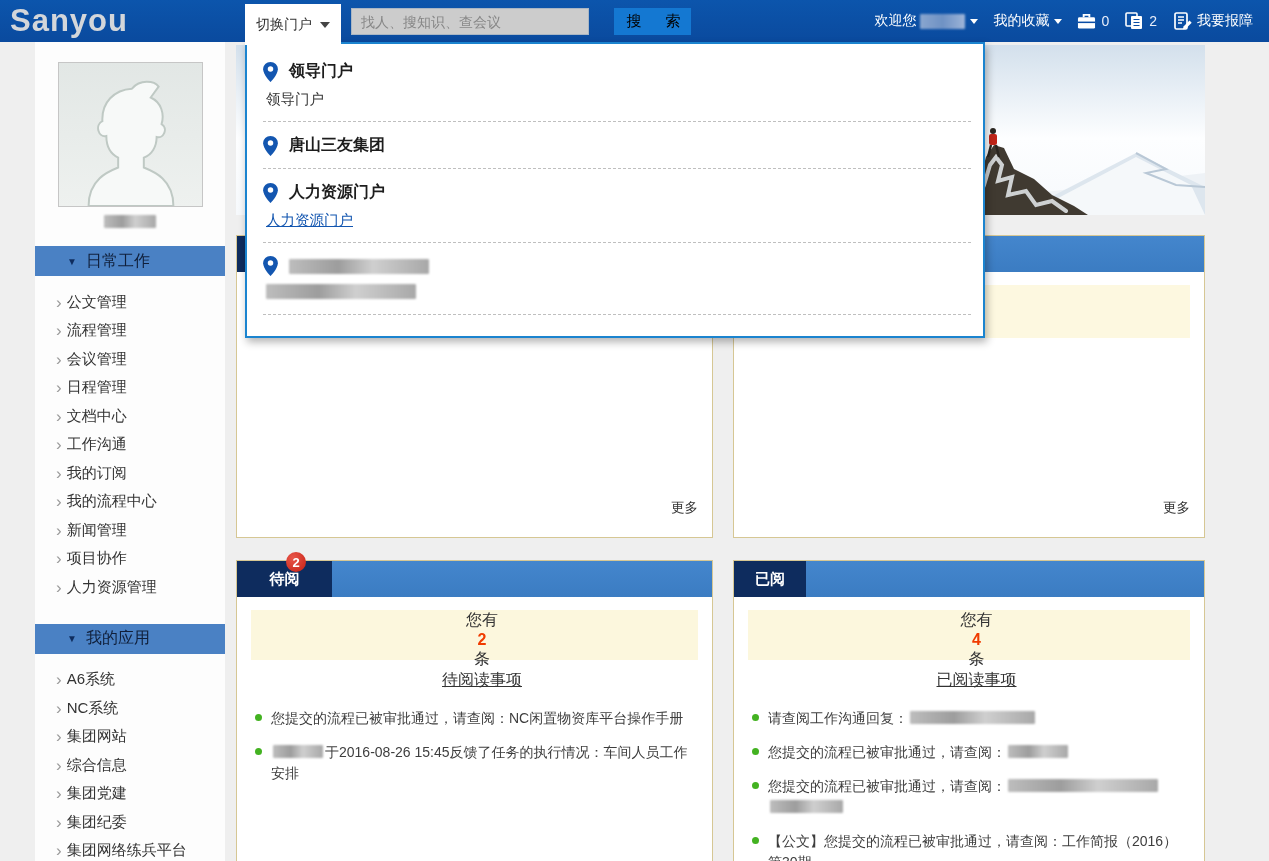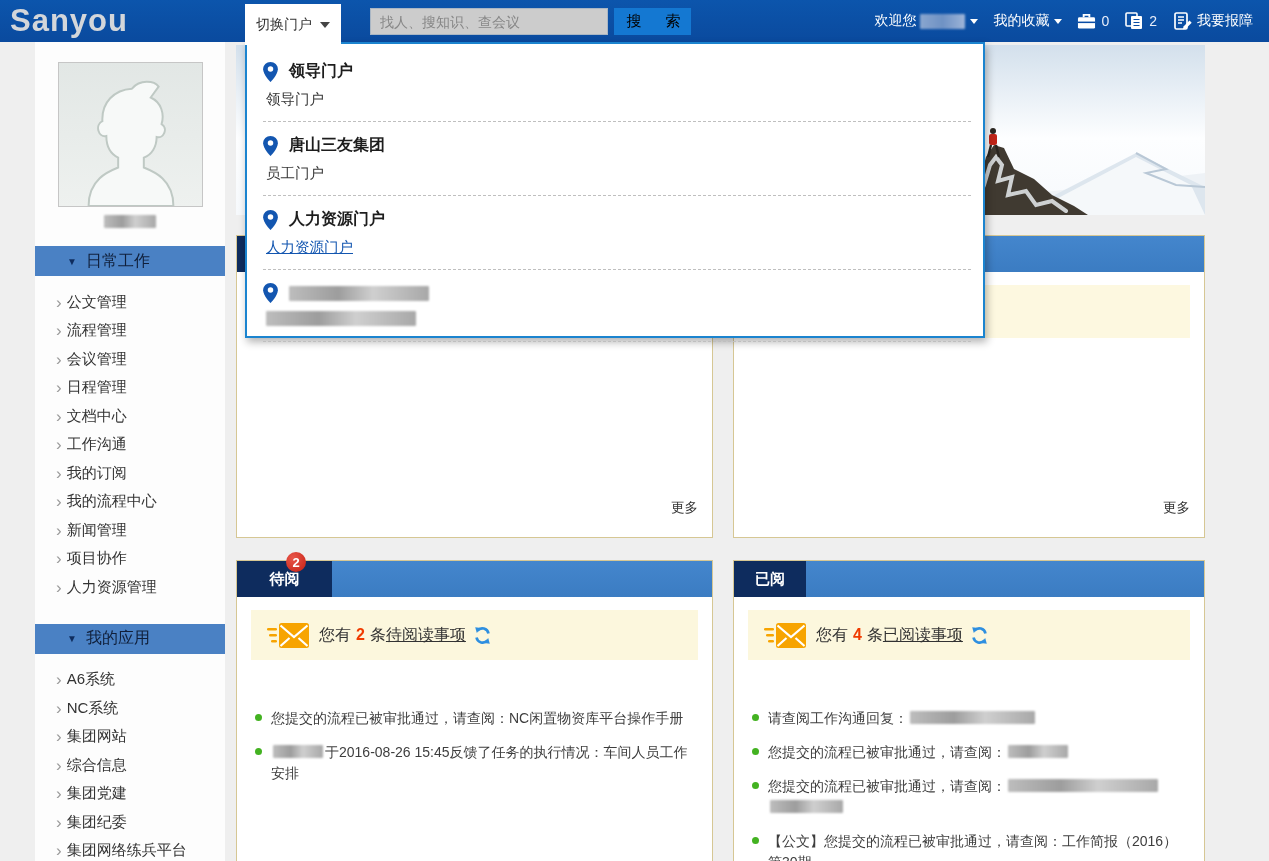--- a/index.html
+++ b/index.html
@@ -11,21 +11,21 @@
     background:linear-gradient(#0c55ac,#0a4a9e); z-index:200; }
   .logo { position:absolute; left:10px; top:3px; font-size:31px; font-weight:bold;
     color:#d3d6da; letter-spacing:1px; }
   .portal-tab { position:absolute; left:245px; top:4px; width:96px; height:41px; background:#fff;
     z-index:320; display:flex; align-items:center; justify-content:center; gap:8px;
     font-size:14px; color:#333; cursor:pointer; }
   .caret-dark { width:0; height:0; border-left:5px solid transparent; border-right:5px solid transparent;
     border-top:6px solid #444; }
   .caret-white { width:0; height:0; border-left:4px solid transparent; border-right:4px solid transparent;
     border-top:5px solid #fff; margin-left:5px; }
-  .search-input { position:absolute; left:370px; top:8px; width:238px; height:27px;
+  .search-input { position:absolute; left:351px; top:8px; width:238px; height:27px;
     background:#cccccc; border:1px solid #a9b6c4; padding:12px 9px; font-size:14px; color:#444;
     font-family:inherit; }
   .search-input::placeholder { color:#878787; }
   .search-btn { position:absolute; left:614px; top:8px; width:77px; height:27px;
     background:#1478d2; color:#000000; border:none; font-size:15px; letter-spacing:10px;
     padding-left:12px; cursor:pointer; font-family:inherit; }
   .top-right { position:absolute; right:16px; top:0; height:42px; display:flex; align-items:center;
     gap:15px; color:#fff; font-size:14px; }
   .tr-group { display:flex; align-items:center; cursor:pointer; }
   .tr-group svg { display:block; }
@@ -58,21 +58,21 @@
   .panel-header { height:36px; background:linear-gradient(#4486cd,#3b7cc2); position:relative; }
   .panel-tab { position:relative; height:36px; background:#0e2c5e; color:#fff; font-weight:bold;
     font-size:15px; display:flex; align-items:center; justify-content:center; float:left; cursor:pointer; }
   .tab-w95 { width:95px; } .tab-w72 { width:72px;font-family:Liberation Serif, serif; }
   .badge { position:absolute; top:-9px; left:49px; min-width:20px; height:20px; border-radius:50%;
     background:radial-gradient(circle at 35% 30%,#e8564a,#c61f12); color:#fff; font-size:13px;
     display:flex; align-items:center; justify-content:center; }
   .more { position:absolute; right:14px; bottom:20px; font-size:13.5px; color:#333; cursor:pointer; }
   .yellow-bar { margin:13px 14px 0 14px; height:53px; background:#fdf8e0; }
   .notice-bar { margin:13px 14px 12px 14px; height:50px; background:#fcf7dd; display:flex;
-    align-items:center; padding-left:15px; font-size:16px; color:#333; }
+    align-items:center; padding-left:15px; font-size:16px; color:#333;flex-direction:column; }
   .notice-bar .count { color:#f03b00; font-weight:bold; margin:0 5px; }
   .notice-link { text-decoration:underline; cursor:pointer; }
   .notice-bar svg.env { margin-right:9px; }
   .notice-bar svg.refresh { margin-left:7px; cursor:pointer; }
   .notice-list { list-style:none; padding:2px 16px 0 18px;margin-top:46px; }
   .notice-item { position:relative; padding-left:16px; margin-bottom:13px; font-size:14px;
     color:#3e3e3e; line-height:1.5; cursor:pointer; }
   .notice-item .bullet { position:absolute; left:0; top:6px; width:7px; height:7px; border-radius:50%;
     background:#43b221; }
   .redact.hinline { height:13px; vertical-align:-1px; margin:0 2px; }
@@ -370,21 +370,20 @@
      <div class="dd-sub">领导门户</div>
    </div>
       <div class="dd-item">
      <div class="dd-title-row">
           <svg width="15" height="20" viewBox="0 0 14 19">
   <path d="M7 0 C3.1 0 0 3 0 6.8 0 12 7 19 7 19 s7 -7 7 -12.2 C14 3 10.9 0 7 0 z" fill="#1356b0"></path>
   <circle cx="7" cy="6.6" r="2.6" fill="#fff"></circle>
           </svg>
           <span class="dd-title">唐山三友集团</span>
      </div>
-     <div class="dd-sub">员工门户</div>
    </div>
       <div class="dd-item">
      <div class="dd-title-row">
           <svg width="15" height="20" viewBox="0 0 14 19">
   <path d="M7 0 C3.1 0 0 3 0 6.8 0 12 7 19 7 19 s7 -7 7 -12.2 C14 3 10.9 0 7 0 z" fill="#1356b0"></path>
   <circle cx="7" cy="6.6" r="2.6" fill="#fff"></circle>
           </svg>
           <span class="dd-title">人力资源门户</span>
      </div>
      <div class="dd-sub link">人力资源门户</div>

